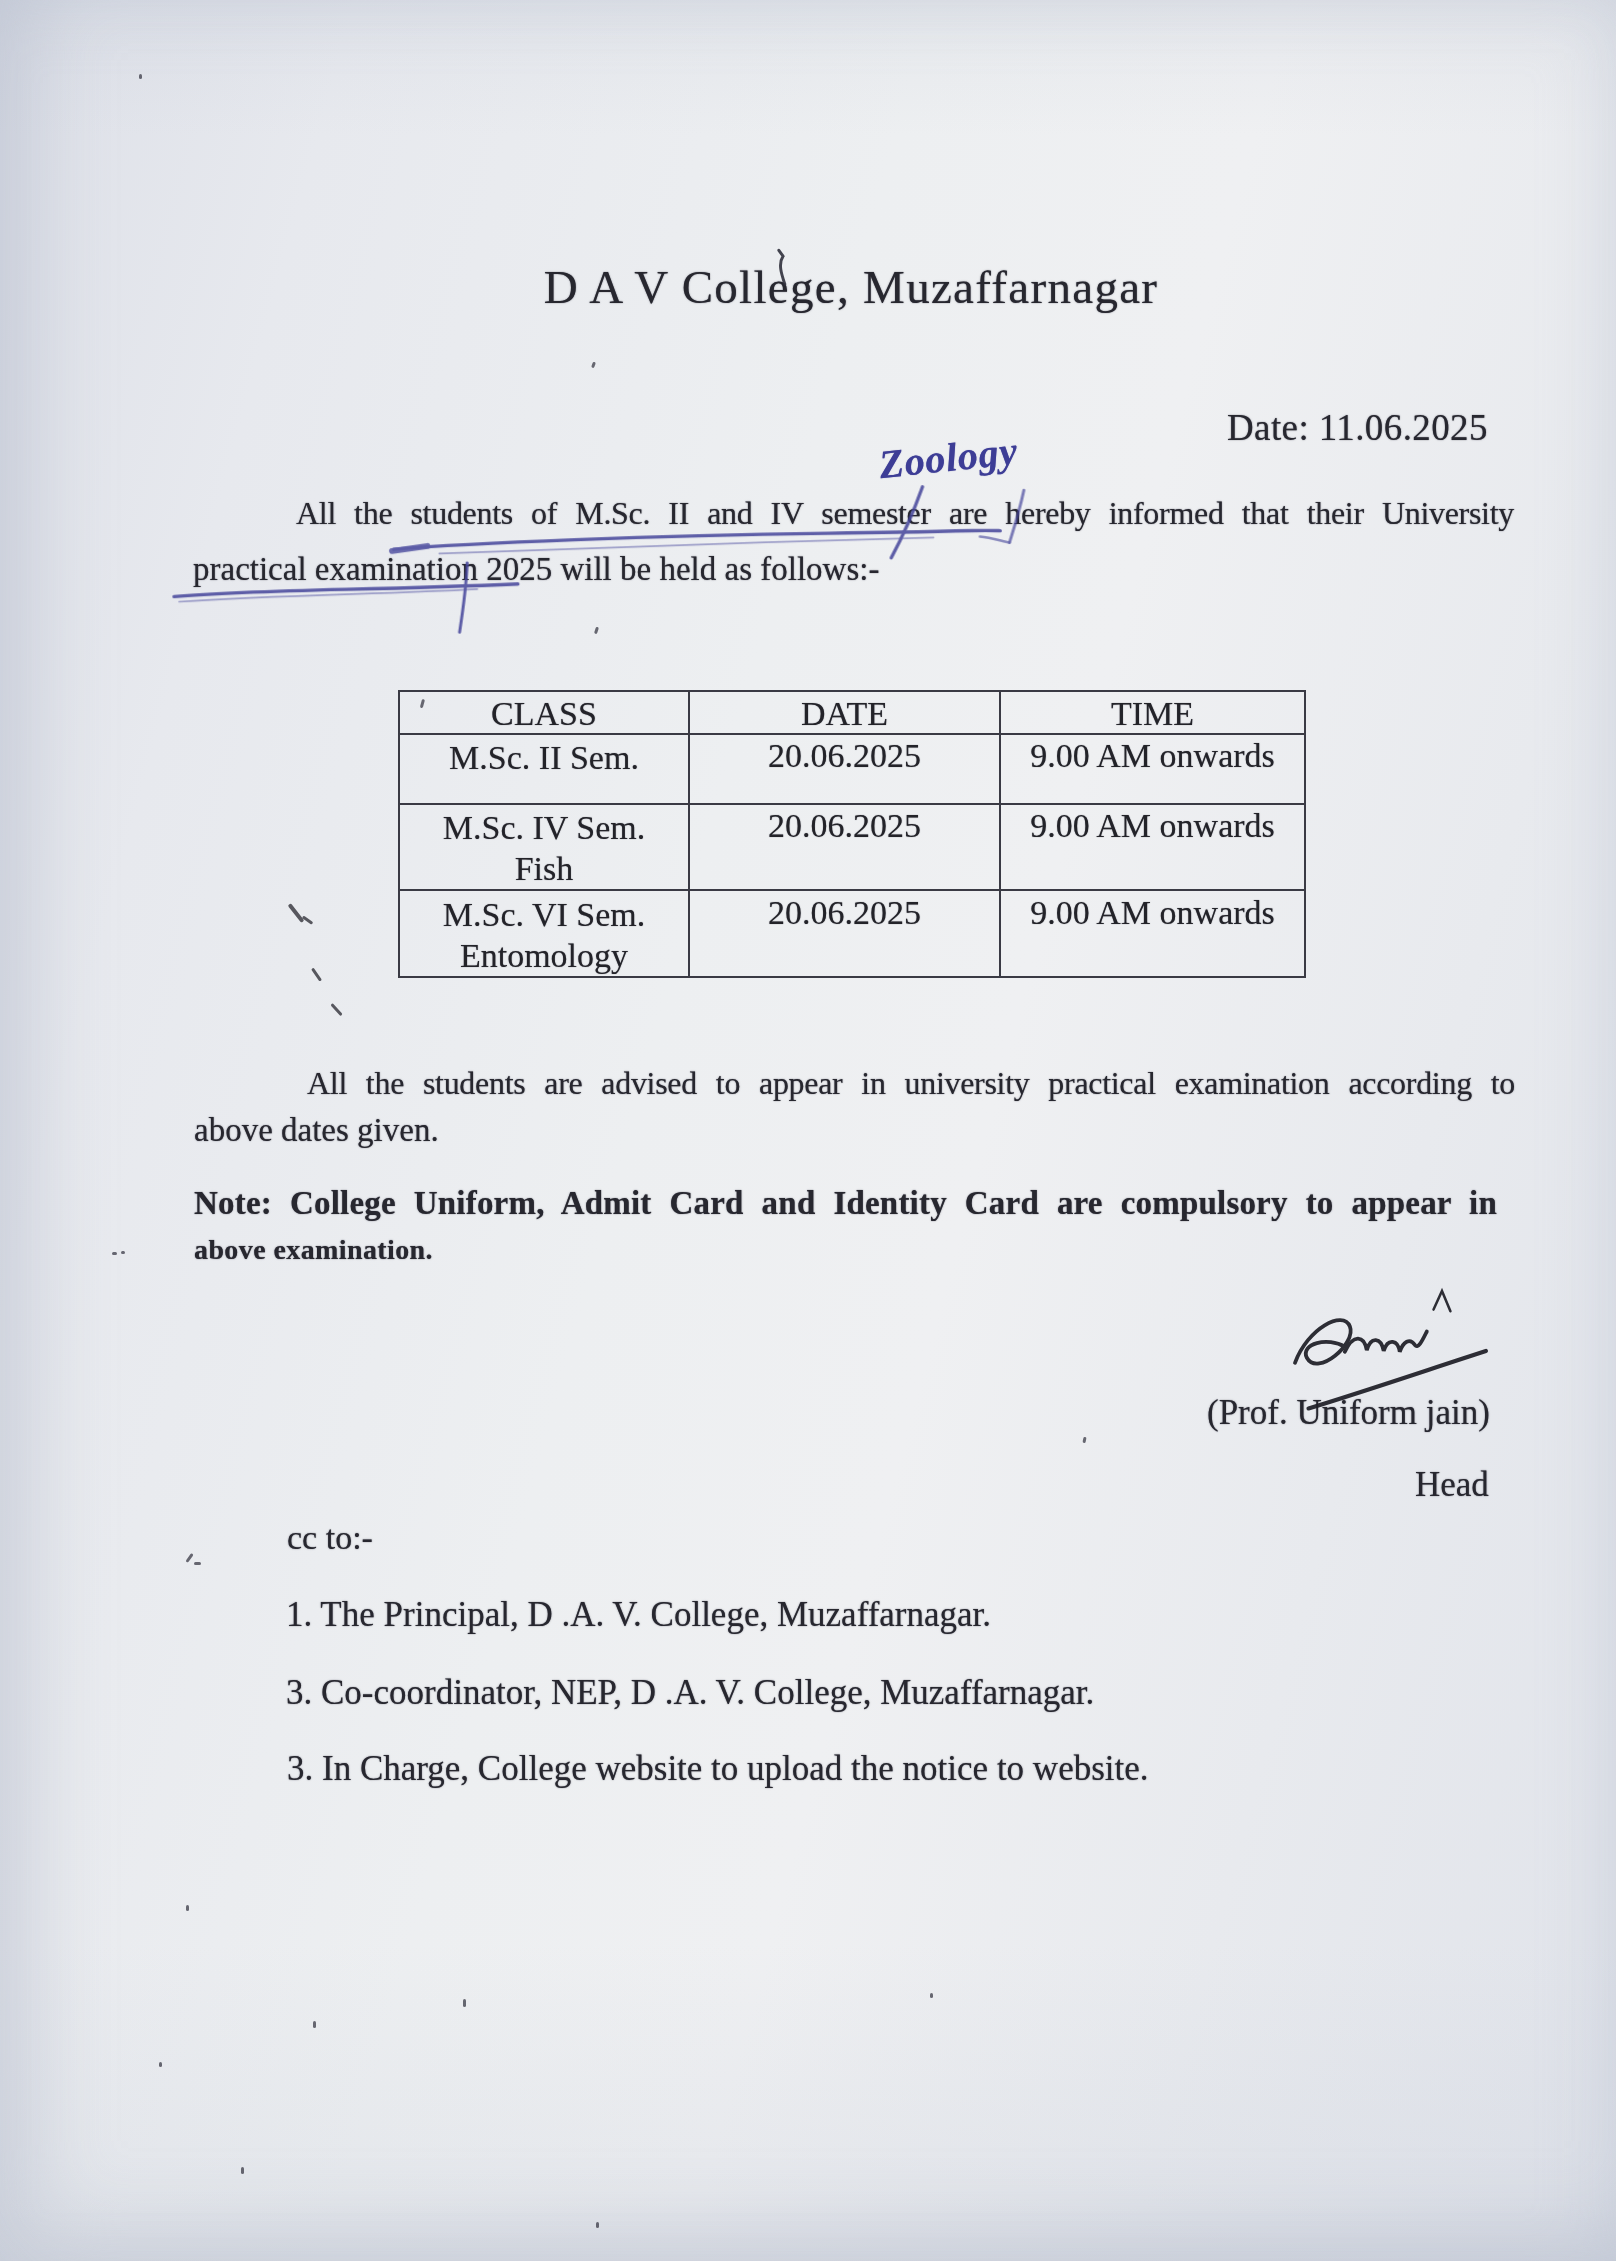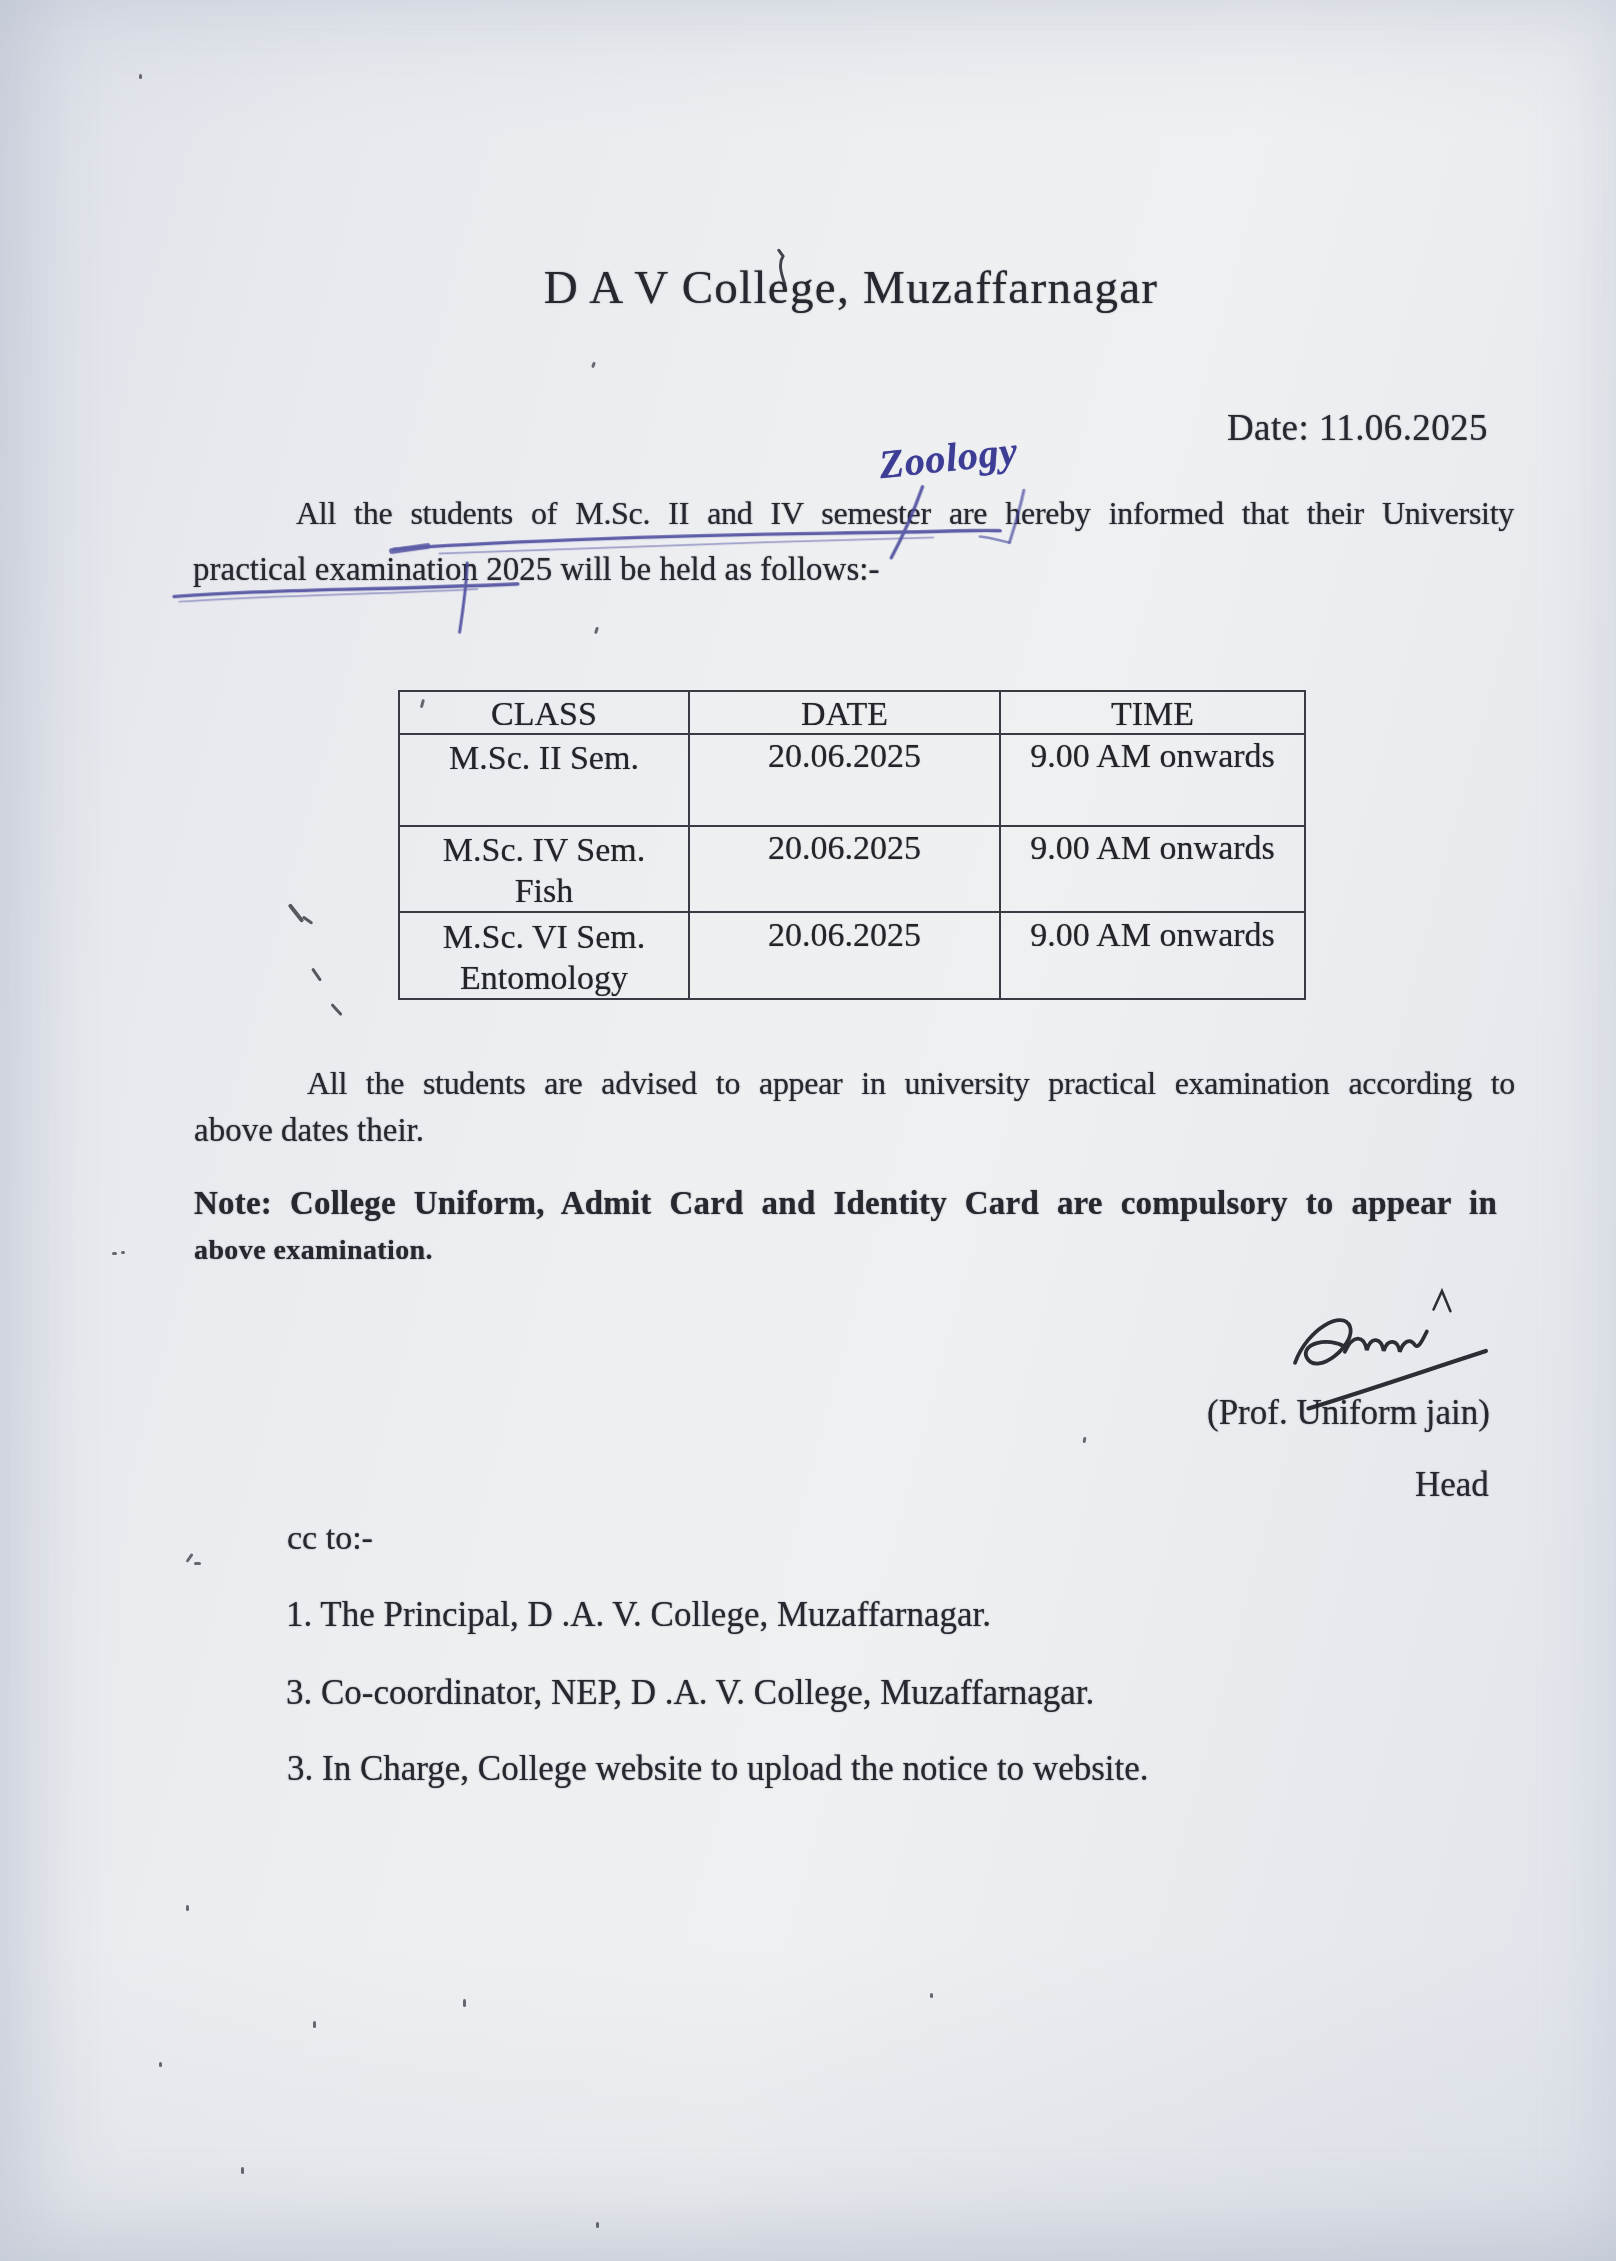--- a/index.html
+++ b/index.html
@@ -49,21 +49,21 @@
     box-shadow:0 0 0.8px rgba(50,50,62,0.7);
     text-align:center;vertical-align:top;
     padding:2.5px 0 0 0;font-weight:normal;
     text-shadow:0 0 1.1px rgba(40,40,54,0.6);
     overflow:hidden;
   }
   table.sched .c1{width:288px;}
   table.sched .c2{width:309px;}
   table.sched .c3{width:303px;}
   tr.rhead{height:41px;padding-left:48px;}
-  tr.r1{height:92px;}
+  tr.r1{height:70px;}
   tr.r2{height:86px;}
   tr.r3{height:71px;}
   .cell2{line-height:41px;}
   .adv1{top:1065px;left:292px;width:1208px;font-size:32px;margin-left:15px;}
   .adv2{top:1112px;left:194px;font-size:33px;}
   .note1{top:1185px;left:194px;width:1303px;font-size:33px;font-weight:bold;letter-spacing:0.2px;}
   .note2{top:1234px;left:194px;font-size:28px;font-weight:bold;letter-spacing:0.4px;}
   .signame{top:1393px;left:1207px;font-size:35px;}
   .sigrole{top:1465px;left:1415px;font-size:35px;}
   .cclabel{top:1519px;left:287px;font-size:34px;}
@@ -116,21 +116,21 @@
           <div class="cell2">Entomology</div>
         </td>
         <td class="c2">20.06.2025</td>
         <td class="c3">9.00 AM onwards</td>
       </tr>
     </tbody>
       </table>
   </div>
 
   <div class="txt adv1 just">All the students are advised to appear in university practical examination according to</div>
-  <div class="txt adv2">above dates their.</div>
+  <div class="txt adv2">above dates given.</div>
 
   <div class="txt note1 just">Note: College Uniform, Admit Card and Identity Card are compulsory to appear in</div>
   <div class="txt note2">above examination.</div>
 
   <div class="txt signame">(Prof. Uniform jain)</div>
   <div class="txt sigrole">Head</div>
 
   <div class="txt cclabel">cc to:-</div>
   <div class="txt cc1">1. The Principal, D .A. V. College, Muzaffarnagar.</div>
   <div class="txt cc2">3. Co-coordinator, NEP, D .A. V. College, Muzaffarnagar.</div>

